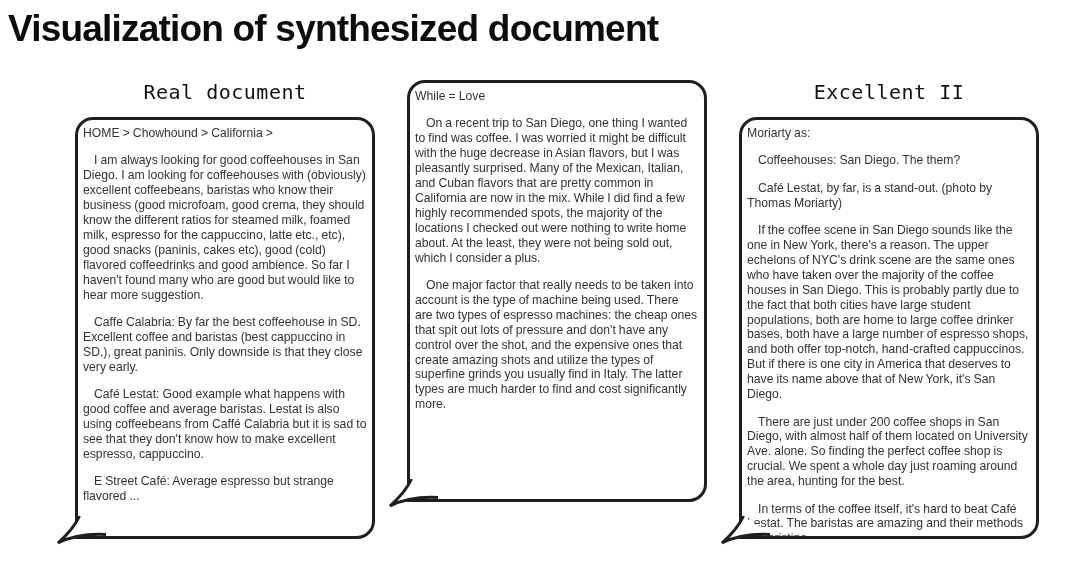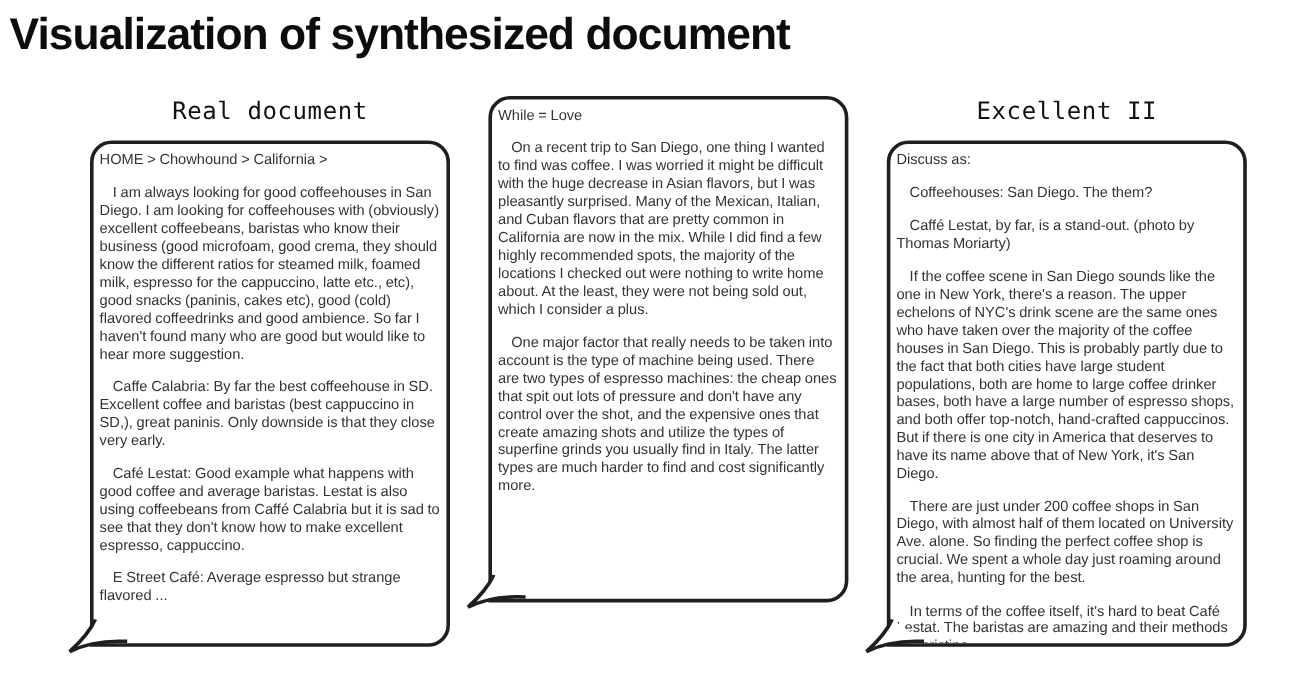--- a/index.html
+++ b/index.html
@@ -85,23 +85,23 @@
       <svg class="tail" viewBox="0 0 56 30" xmlns="http://www.w3.org/2000/svg">
         <path d="M 23.5 0 C 20 8 12 18 2 27 C 14 21 30 17.5 50 18.5" fill="#ffffff" stroke="#1f1f1f" stroke-width="3" stroke-linejoin="miter" stroke-linecap="butt"></path>
       </svg>
     </div>
   </section>
 
   <section class="column">
     <h2 class="col-header">Excellent II</h2>
     <div class="bubble">
       <div class="bubble-content">
-        <p class="flush">Discuss as:</p>
+        <p class="flush">Moriarty as:</p>
         <p>Coffeehouses: San Diego. The them?</p>
-        <p>Caffé Lestat, by far, is a stand-out. (photo by Thomas Moriarty)</p>
+        <p>Café Lestat, by far, is a stand-out. (photo by Thomas Moriarty)</p>
         <p>If the coffee scene in San Diego sounds like the one in New York, there's a reason. The upper echelons of NYC's drink scene are the same ones who have taken over the majority of the coffee houses in San Diego. This is probably partly due to the fact that both cities have large student populations, both are home to large coffee drinker bases, both have a large number of espresso shops, and both offer top-notch, hand-crafted cappuccinos. But if there is one city in America that deserves to have its name above that of New York, it's San Diego.</p>
         <p>There are just under 200 coffee shops in San Diego, with almost half of them located on University Ave. alone. So finding the perfect coffee shop is crucial. We spent a whole day just roaming around the area, hunting for the best.</p>
         <p>In terms of the coffee itself, it's hard to beat Café Lestat. The baristas are amazing and their methods are pristine ...</p>
       </div>
       <svg class="tail" viewBox="0 0 56 30" xmlns="http://www.w3.org/2000/svg">
         <path d="M 23.5 0 C 20 8 12 18 2 27 C 14 21 30 17.5 50 18.5" fill="#ffffff" stroke="#1f1f1f" stroke-width="3" stroke-linejoin="miter" stroke-linecap="butt"></path>
       </svg>
     </div>
   </section>
 

